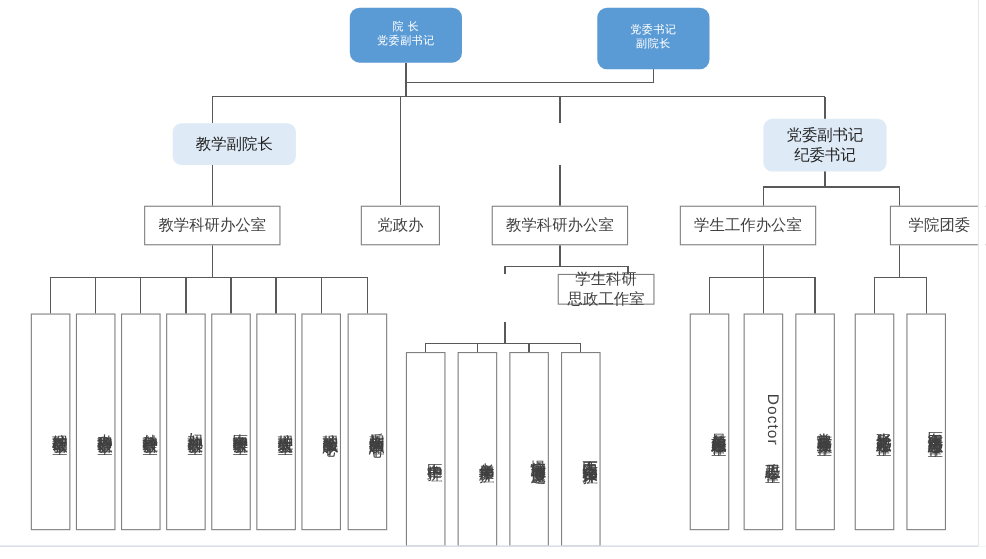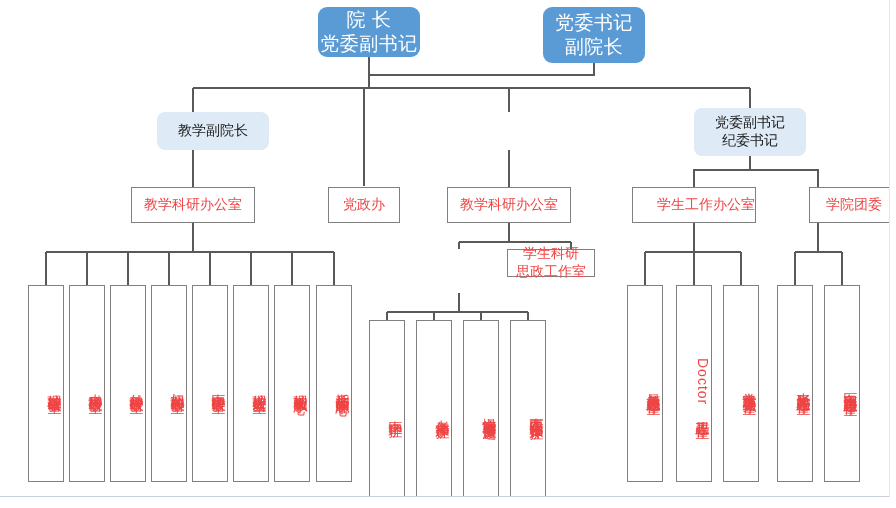--- a/index.html
+++ b/index.html
@@ -14,27 +14,27 @@
   #lines{position:absolute;left:0;top:0;width:896px;height:508px;pointer-events:none;}
 
   .node{
     position:absolute;
     box-sizing:border-box;
     display:flex;
     align-items:center;
     justify-content:center;
     text-align:center;
     line-height:1.28;
-    color:#ef4444;
+    color:#404040;
   }
   .lvl1{
     background:#5B9BD5;
     color:#ffffff;
     border-radius:9px;
-    font-size:19px;
+    font-size:10px;
     letter-spacing:.5px;
   }
   .lvl2{
     background:#DEEAF6;
     color:#202020;
     border-radius:8px;
     font-size:14px;
   }
   .boxw{
     background:#ffffff;
@@ -155,21 +155,21 @@
   </div>
 
   <div class="node boxw" style="left:328px;top:187px;width:72px;height:36px;">
     <span>党政办</span>
   </div>
 
   <div class="node boxw" style="left:447px;top:187px;width:124px;height:36px;">
     <span>教学科研办公室</span>
   </div>
 
-  <div class="node boxw" style="left:632px;top:187px;width:124px;height:36px;justify-content:flex-end;">
+  <div class="node boxw" style="left:618px;top:187px;width:124px;height:36px;">
     <span>学生工作办公室</span>
   </div>
 
   <div class="node boxw" style="left:809px;top:187px;width:90px;height:36px;">
     <span>学院团委</span>
   </div>
 
 
   <div class="node boxw" style="left:507px;top:249px;width:88px;height:28px;">
     <span>

